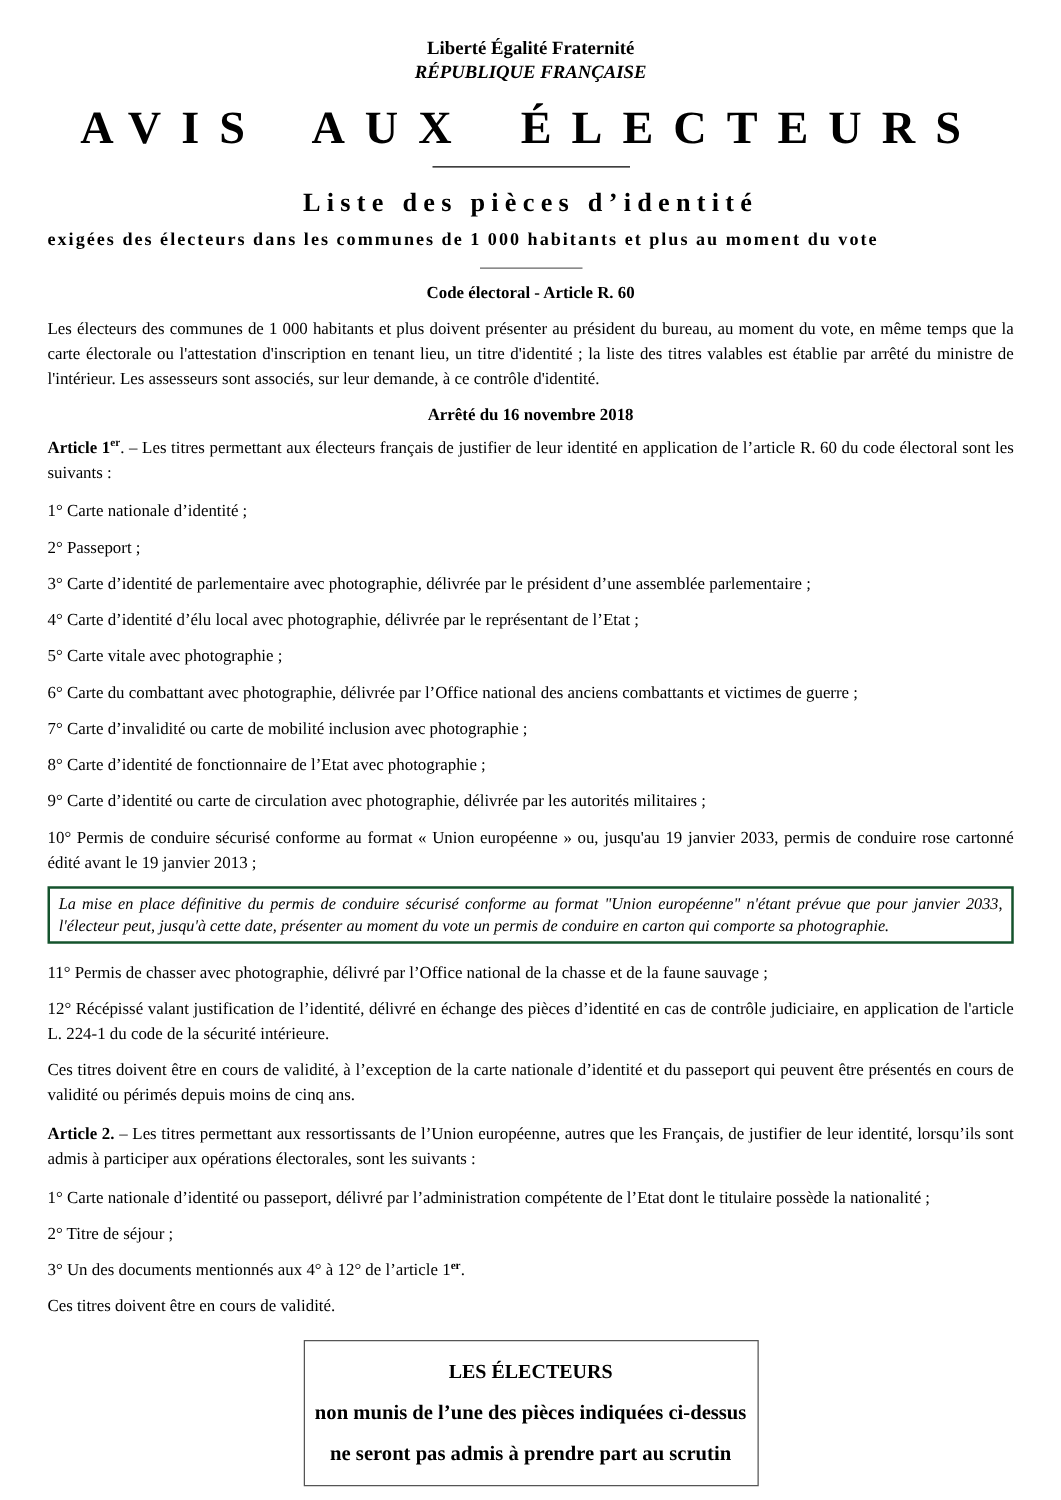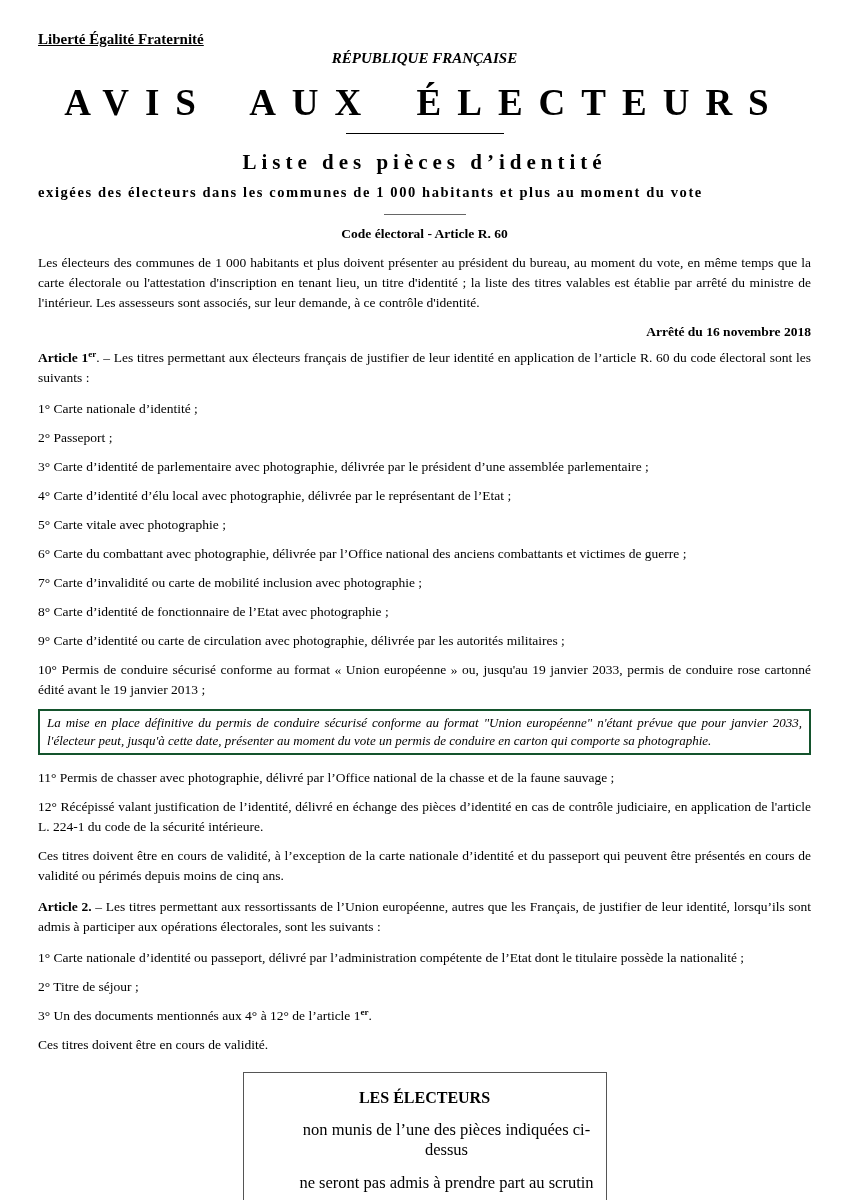--- a/index.html
+++ b/index.html
@@ -15,21 +15,21 @@
     height: 1200px;
     margin: 0 auto;
     background: #ffffff;
     box-sizing: border-box;
     padding: 30px 38px 0;
     overflow: hidden;
   }
   .motto {
     font-size: 15px;
     font-weight: bold;
-    text-decoration: underline;
+    text-align: center;
     line-height: 19px;
   }
   .republic {
     font-size: 15px;
     font-weight: bold;
     text-align: center;
     line-height: 19px;
     font-style: italic;
   }
   .main-title {
@@ -73,21 +73,21 @@
   }
   .para {
     font-size: 13.5px;
     line-height: 20px;
     text-align: justify;
     margin: 0 0 11px;
   }
   .decree-heading {
     font-size: 13.5px;
     font-weight: bold;
-    text-align: right;
+    text-align: center;
     margin: 3px 0 8px;
   }
   .item {
     font-size: 13.5px;
     line-height: 20px;
     text-align: justify;
     margin: 0 0 9px;
   }
   .lead { font-weight: bold; }
   sup.ord {
@@ -113,23 +113,22 @@
     text-align: center;
     padding: 16px 8px 15px;
     box-sizing: border-box;
   }
   .warning-line1 {
     font-size: 16px;
     font-weight: bold;
   }
   .warning-line2, .warning-line3 {
     font-size: 16.5px;
-    font-weight: normal;
+    font-weight: bold;
     margin-top: 13px;
-    margin-left: 44px;
   }
 </style>
 </head>
 <body>
 
 <div class="doc">
 
   <div class="motto">Liberté Égalité Fraternité</div>
   <div class="republic">RÉPUBLIQUE FRANÇAISE</div>
 

